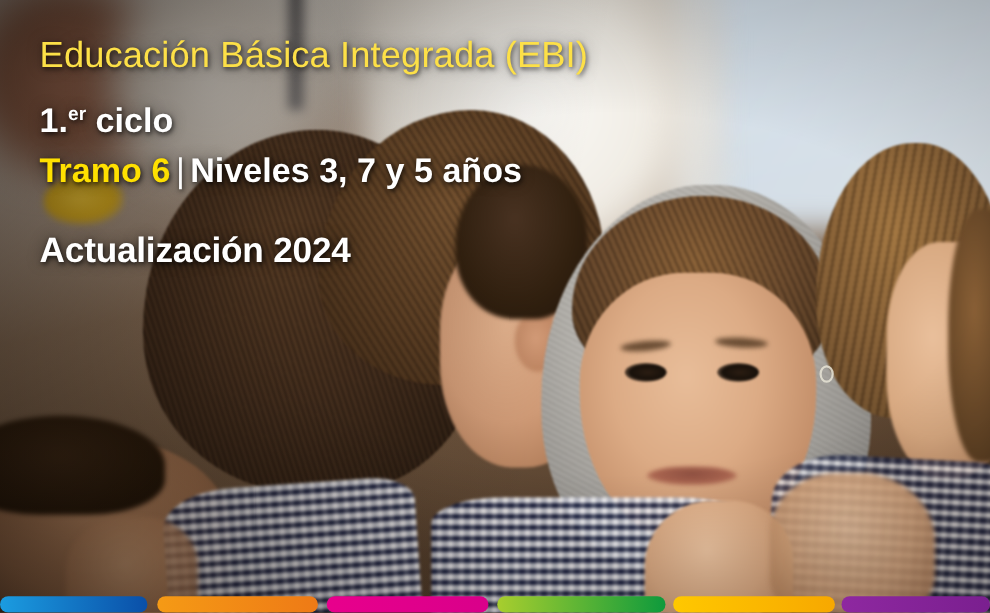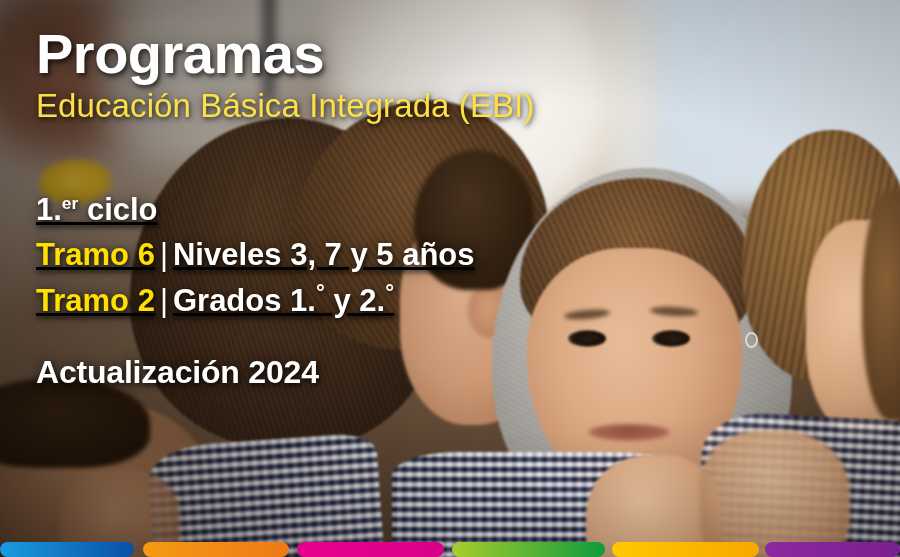--- a/index.html
+++ b/index.html
@@ -247,21 +247,21 @@
     font-size:56px; font-weight:bold; color:#ffffff;
     letter-spacing:-.5px; line-height:1.0;
     text-shadow:2px 3px 5px rgba(0,0,0,.65), 0 0 18px rgba(0,0,0,.35);
   }
   .subtitle {
     margin-top:6px;
     font-size:33px; font-weight:300; color:#fde047;
     letter-spacing:.1px; line-height:1.12;
     text-shadow:1px 2px 5px rgba(0,0,0,.7), 0 0 14px rgba(0,0,0,.4);
   }
-  .cycle-block { margin-top:68px;text-decoration:underline; }
+  .cycle-block { margin-top:24px; }
   .cycle {
     font-size:31px; font-weight:bold; color:#ffffff;
     line-height:1.1;
     text-shadow:1px 2px 5px rgba(0,0,0,.75), 0 0 14px rgba(0,0,0,.45);
   }
   .cycle sup { font-size:.56em; vertical-align:super; line-height:0; }
   .tramo {
     margin-top:11px;
     font-size:31px; font-weight:bold; color:#ffffff;
     line-height:1.12;
@@ -329,31 +329,29 @@
     <div class="ph-hand-1"></div>
     <div class="ph-hand-2"></div>
     <div class="ph-hand-3"></div>
 
     <div class="ph-vignette"></div>
     <div class="ph-textscrim"></div>
   </div>
 
   <div class="content">
 
-    <div class="title">Programas</div>
 
     <div class="subtitle">Educación Básica Integrada (EBI)</div>
 
     <div class="cycle-block">
 
       <div class="cycle"><span>1.</span><sup>er</sup>&nbsp;<span>ciclo</span></div>
 
       <div class="tramo"><span class="lbl">Tramo 6</span><span class="sep">|</span><span>Niveles 3, 7 y 5 años</span></div>
 
-      <div class="tramo"><span class="lbl">Tramo 2</span><span class="sep">|</span><span>Grados 1.</span><span class="deg">°</span><span> y 2.</span><span class="deg">°</span></div>
 
     </div>
 
     <div class="update">Actualización 2024</div>
 
   </div>
 
   <div class="colorbar">
       <div class="seg" style="left: 0px; width: 134px; background: linear-gradient(90deg, rgb(27, 156, 224), rgb(10, 79, 168));"></div>
       <div class="seg" style="left: 143px; width: 146px; background: linear-gradient(90deg, rgb(245, 154, 21), rgb(238, 122, 22));"></div>

